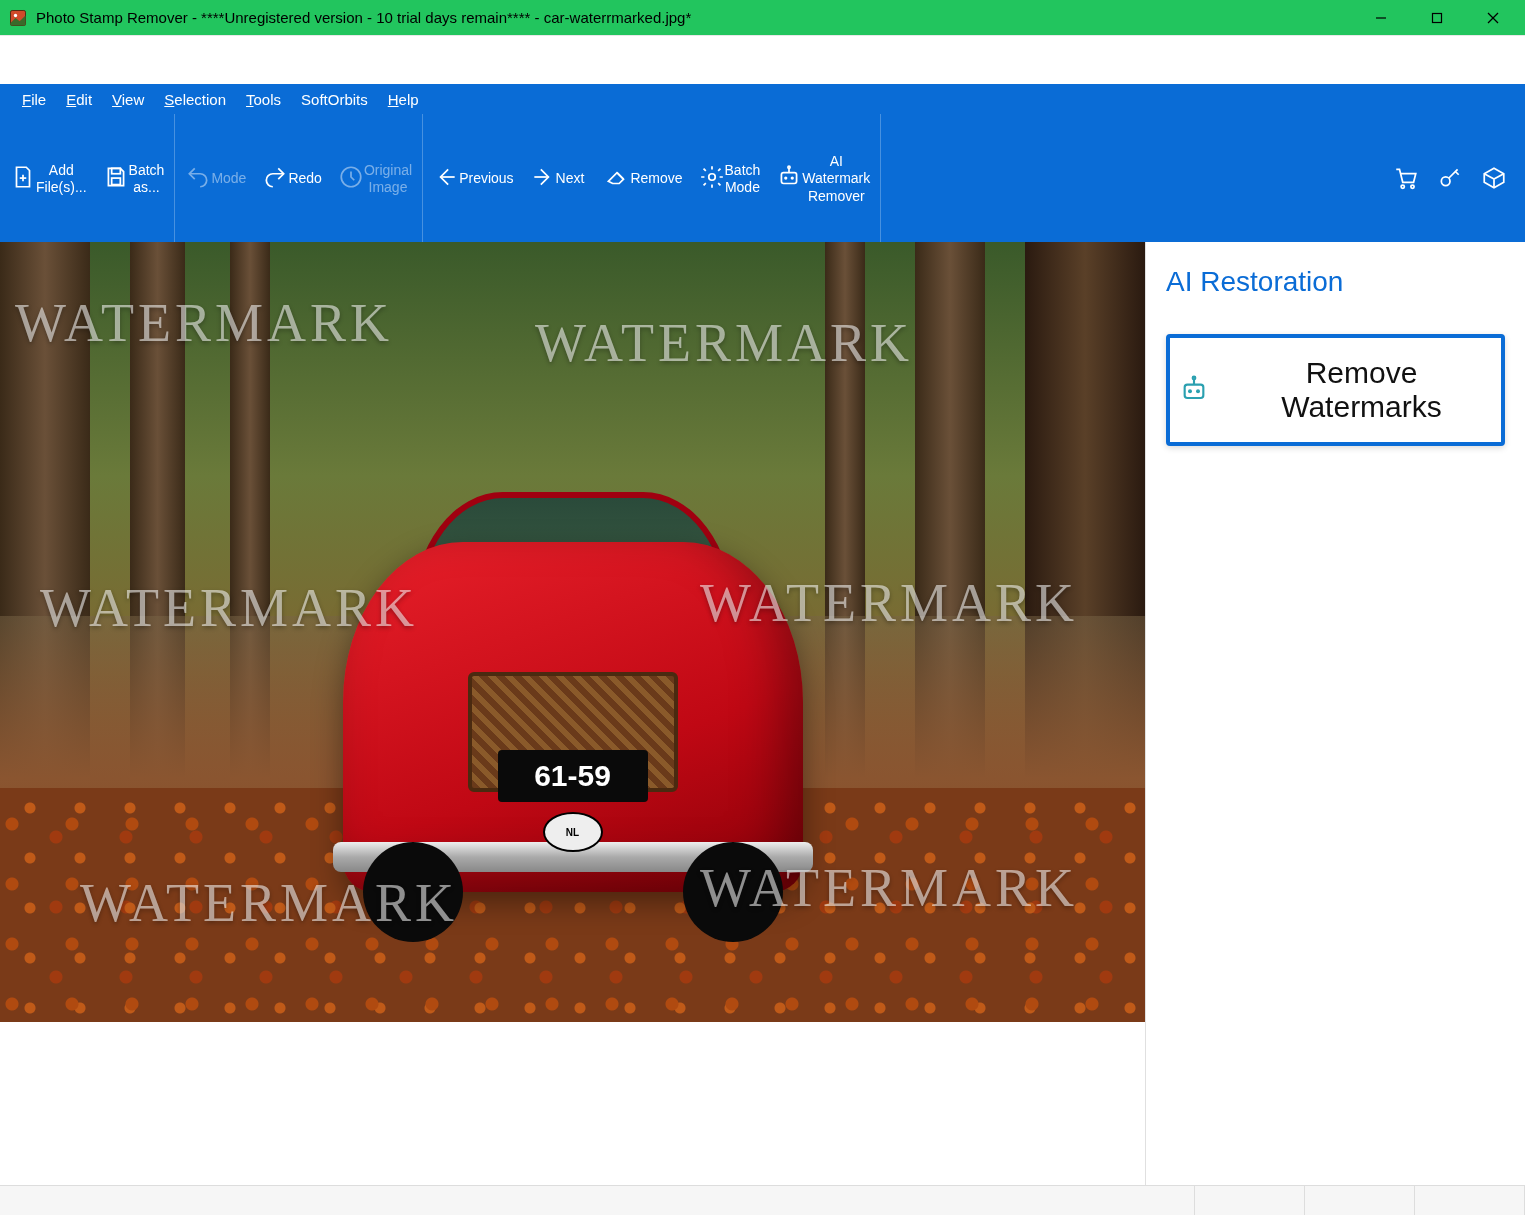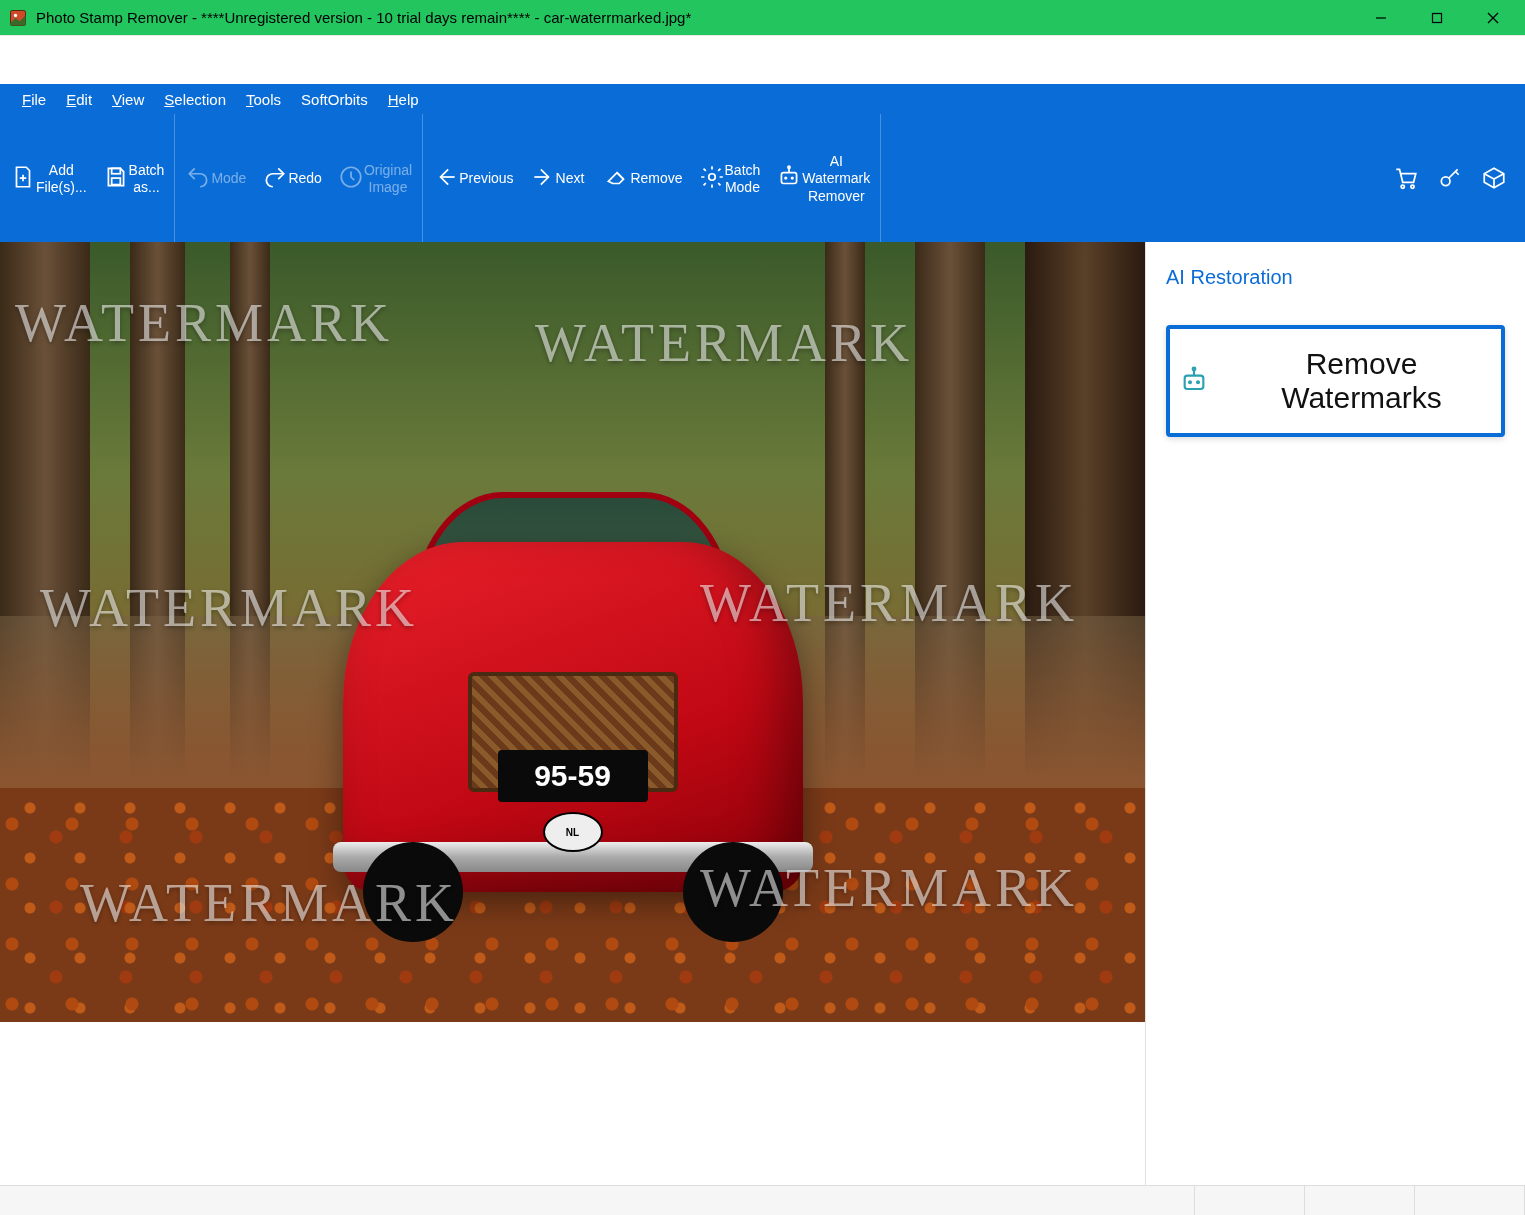--- a/index.html
+++ b/index.html
@@ -189,21 +189,21 @@
 
   
   .right-panel {
     flex: 1;
     background: #fff;
     padding: 24px 20px;
     border-left: 1px solid #e0e0e0;
   }
   .panel-title {
     color: #0a6cd6;
-    font-size: 20px;
+    font-size: 28px;
     margin-bottom: 36px;
   }
   .action-btn {
     width: 100%;
     display: flex;
     align-items: center;
     gap: 20px;
     padding: 18px 8px;
     font-size: 26px;
     color: #111;
@@ -427,21 +427,21 @@
       <div class="trunk t4"></div>
         <div class="trunk t5"></div>
         <div class="trunk t6"></div>
       <div class="road"></div>
       <div class="leaves"></div>
       <div class="car">
         <div class="car-window"></div>
         <div class="car-body"></div>
         <div class="luggage"></div>
         <div class="bumper"></div>
-        <div class="plate">95-59</div>
+        <div class="plate">61-59</div>
         <div class="nl-badge">NL</div>
         <div class="wheel wl"></div>
           <div class="wheel wr"></div>
       </div>
       <div class="wm wm1">WATERMARK</div>
       <div class="wm wm2">WATERMARK</div>
       <div class="wm wm3">WATERMARK</div>
       <div class="wm wm4">WATERMARK</div>
       <div class="wm wm5">WATERMARK</div>
       <div class="wm wm6">WATERMARK</div>

